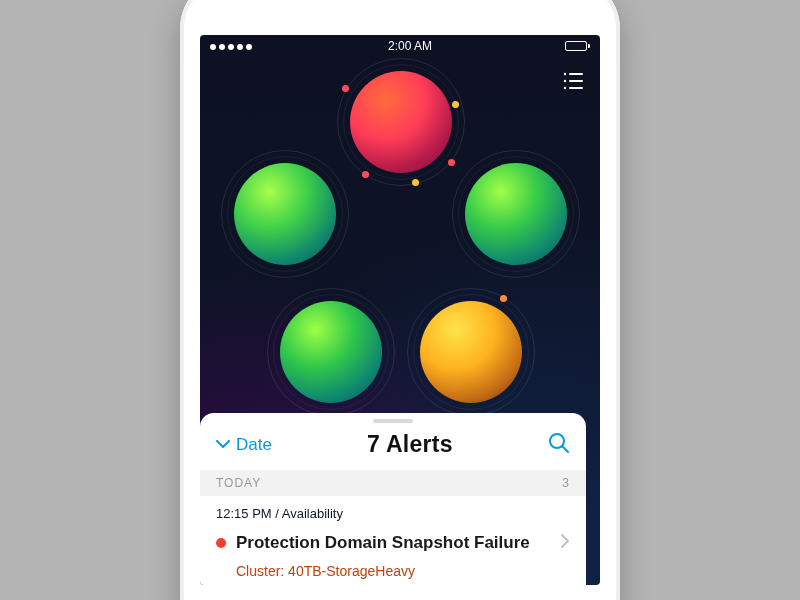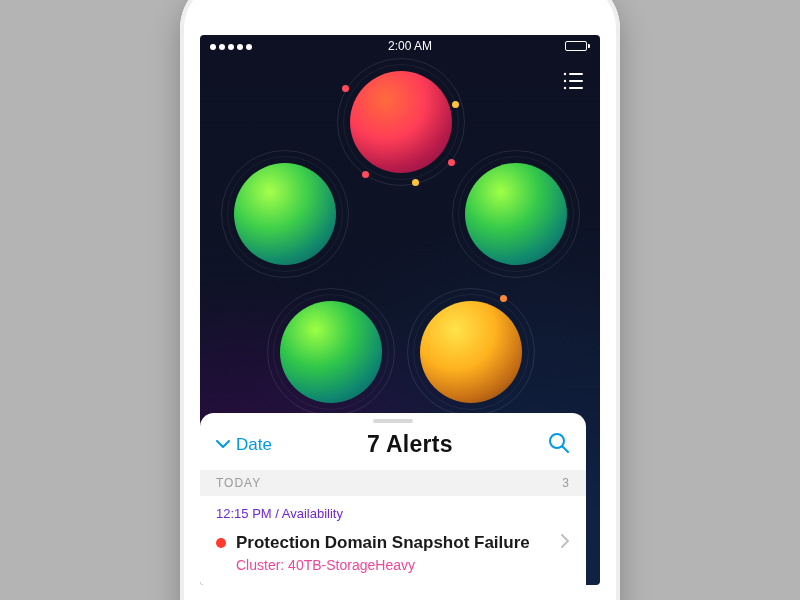--- a/index.html
+++ b/index.html
@@ -148,39 +148,39 @@
     background: #f2f2f2;
     color: #9a9a9a;
     font-size: 12px;
     letter-spacing: 1px;
     padding: 6px 16px;
   }
   .row {
     padding: 10px 16px 4px;
     position: relative;
   }
-  .meta { color: #6d28d9; font-size: 13px; }
+  .meta { color: #0f172a; font-size: 13px; }
   .title-row {
     display: flex; align-items: center; gap: 10px;
     margin-top: 12px;
   }
   .dot-ind {
     width: 10px; height: 10px; border-radius: 50%;
     background: #ff3b30;
     flex: 0 0 10px;
   }
   .alert-title {
     color: #1a1a1a;
     font-size: 17px;
     font-weight: 700;
     flex: 1;
     white-space: nowrap; overflow: hidden; text-overflow: ellipsis;
   }
   .chev { color:#c0c0c0; }
-  .sub { color:#ec4899; font-size:14px; margin-left:20px; margin-top:4px; }
+  .sub { color:#c2410c; font-size:14px; margin-left:20px; margin-top:10px; }
 </style>
 </head>
 <body>
 
 <div class="phone">
   <div class="screen">
 
     <div class="status">
       <span class="dots">
         <span></span><span></span><span></span><span></span><span></span>

